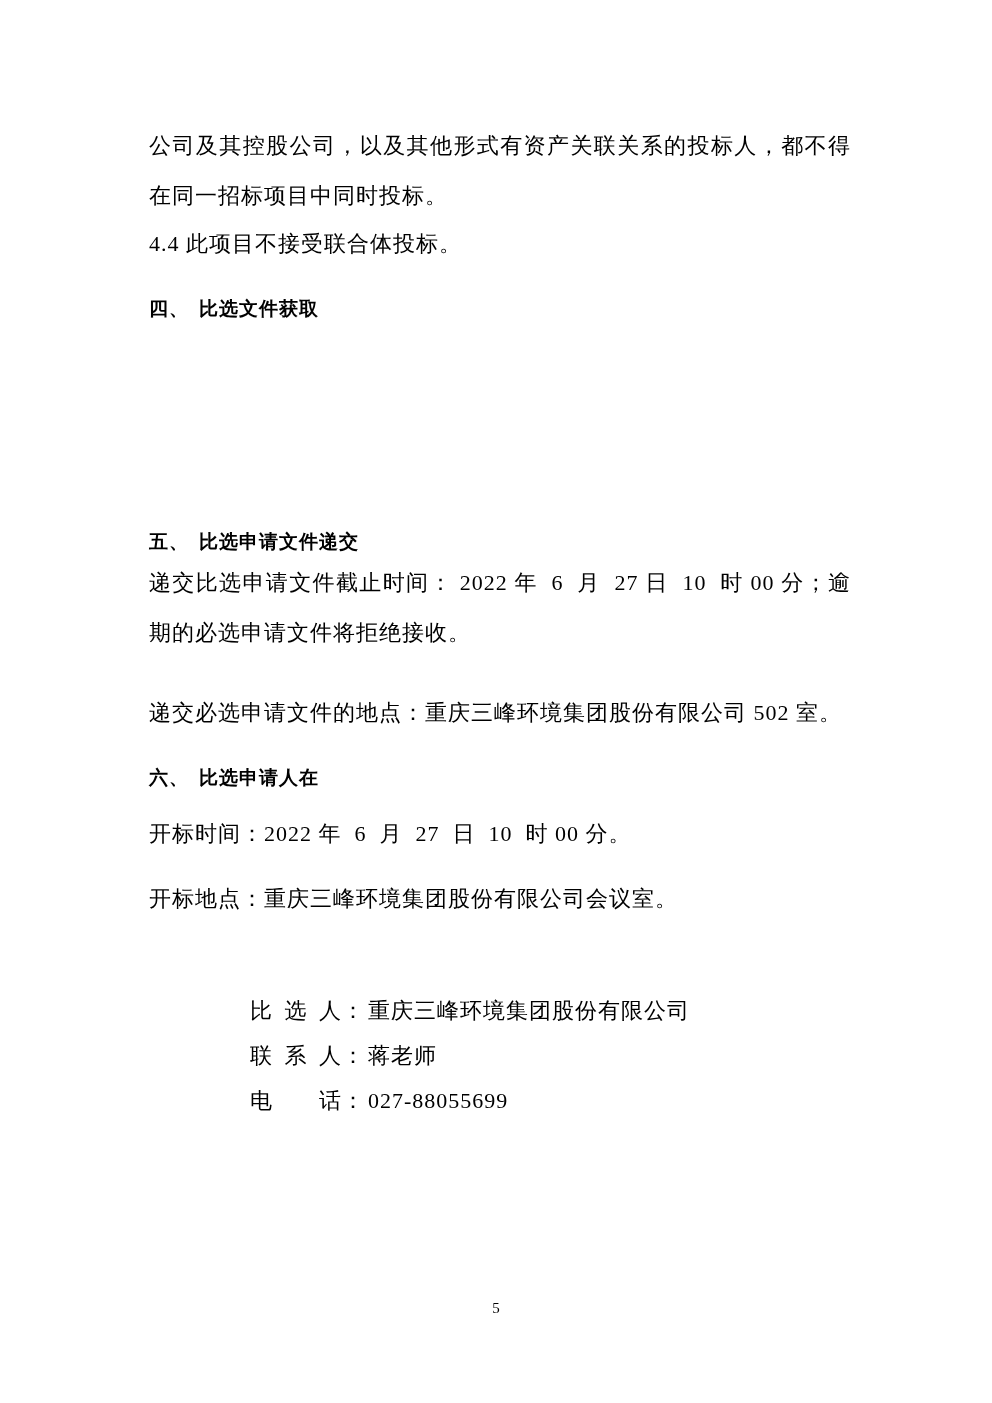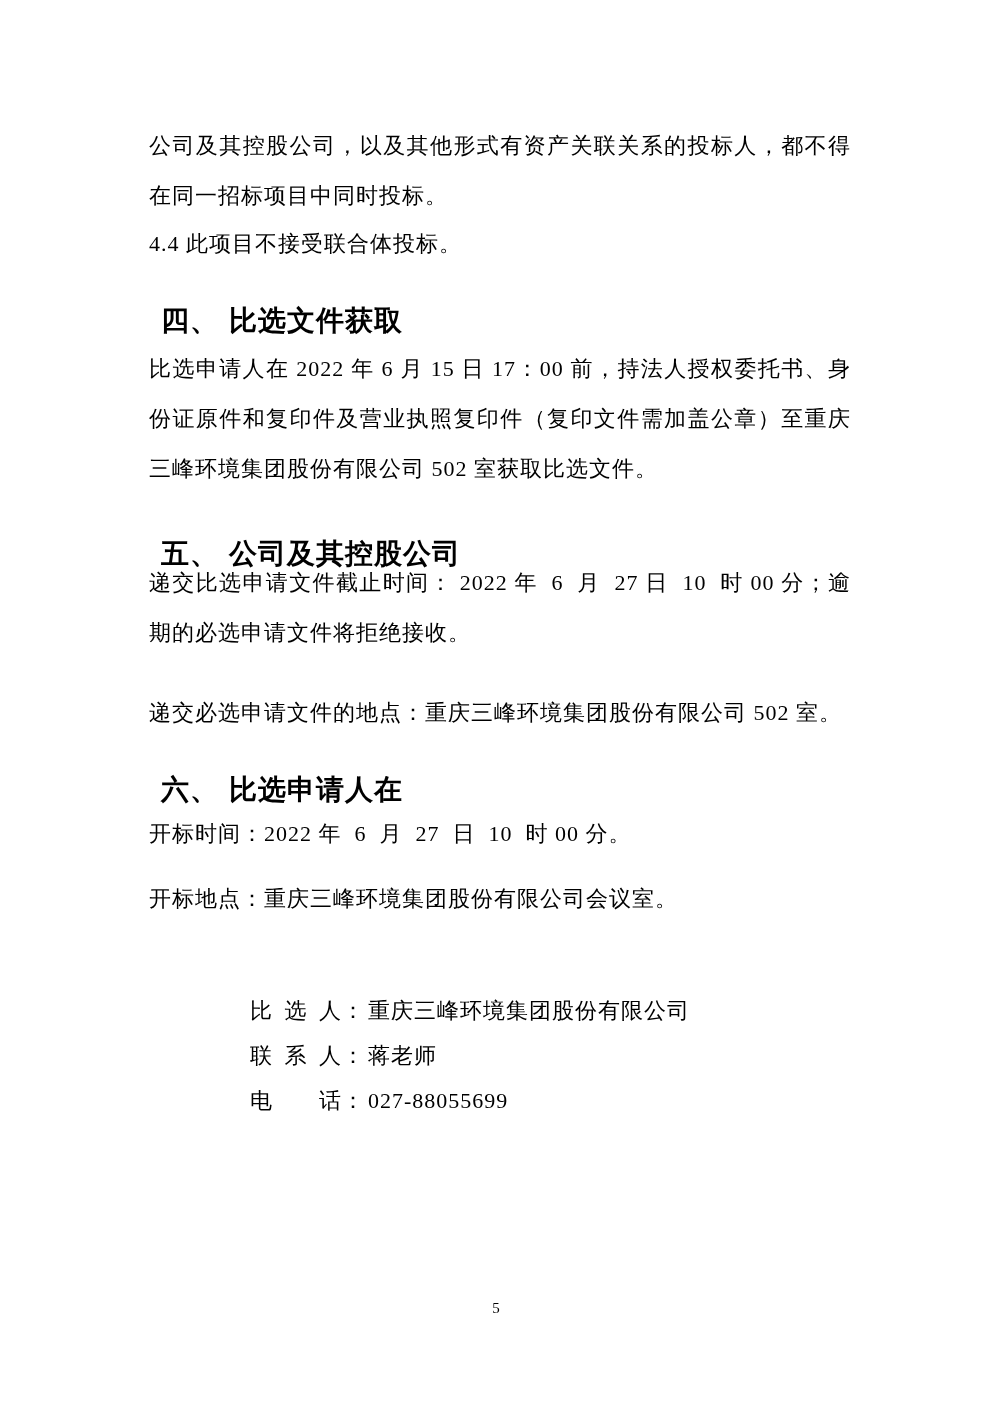--- a/index.html
+++ b/index.html
@@ -24,22 +24,22 @@
     font-size: 22px;
     line-height: 50px;
     letter-spacing: 1px;
     text-align: justify;
     white-space: pre-wrap;
   }
   .heading {
     position: absolute;
     left: 149px;
     width: 702px;
-    margin: 12px;
-    font-size: 28px;
+    margin: 0;
+    font-size: 19px;
     font-weight: bold;
     line-height: 50px;
     letter-spacing: 1px;
   }
   .heading .title {
     margin-left: 10px;
   }
   .contact {
     position: absolute;
     left: 222px;
@@ -77,23 +77,22 @@
 <body>
 
 <div class="page">
 
   <p class="para" style="top:121px">公司及其控股公司，以及其他形式有资产关联关系的投标人，都不得在同一招标项目中同时投标。</p>
 
   <p class="para" style="top:219px">4.4 此项目不接受联合体投标。</p>
 
   <h2 class="heading" style="top:284px"><span class="num">四、</span><span class="title">比选文件获取</span></h2>
 
-  <p class="para" style="top:344px">比选申请人在 2022 年 6 月 15 日 17：00 前，持法人授权委托书、身份证原件和复印件及营业执照复印件（复印文件需加盖公章）至重庆三峰环境集团股份有限公司 502 室获取比选文件。</p>
 
-  <h2 class="heading" style="top:517px"><span class="num">五、</span><span class="title">公司及其控股公司</span></h2>
+  <h2 class="heading" style="top:517px"><span class="num">五、</span><span class="title">比选申请文件递交</span></h2>
 
   <p class="para" style="top:558px">递交比选申请文件截止时间： 2022 年  6  月  27 日  10  时 00 分；逾期的必选申请文件将拒绝接收。</p>
 
   <p class="para" style="top:688px">递交必选申请文件的地点：重庆三峰环境集团股份有限公司 502 室。</p>
 
   <h2 class="heading" style="top:753px"><span class="num">六、</span><span class="title">比选申请人在</span></h2>
 
   <p class="para" style="top:809px">开标时间：2022 年  6  月  27  日  10  时 00 分。</p>
 
   <p class="para" style="top:874px">开标地点：重庆三峰环境集团股份有限公司会议室。</p>

